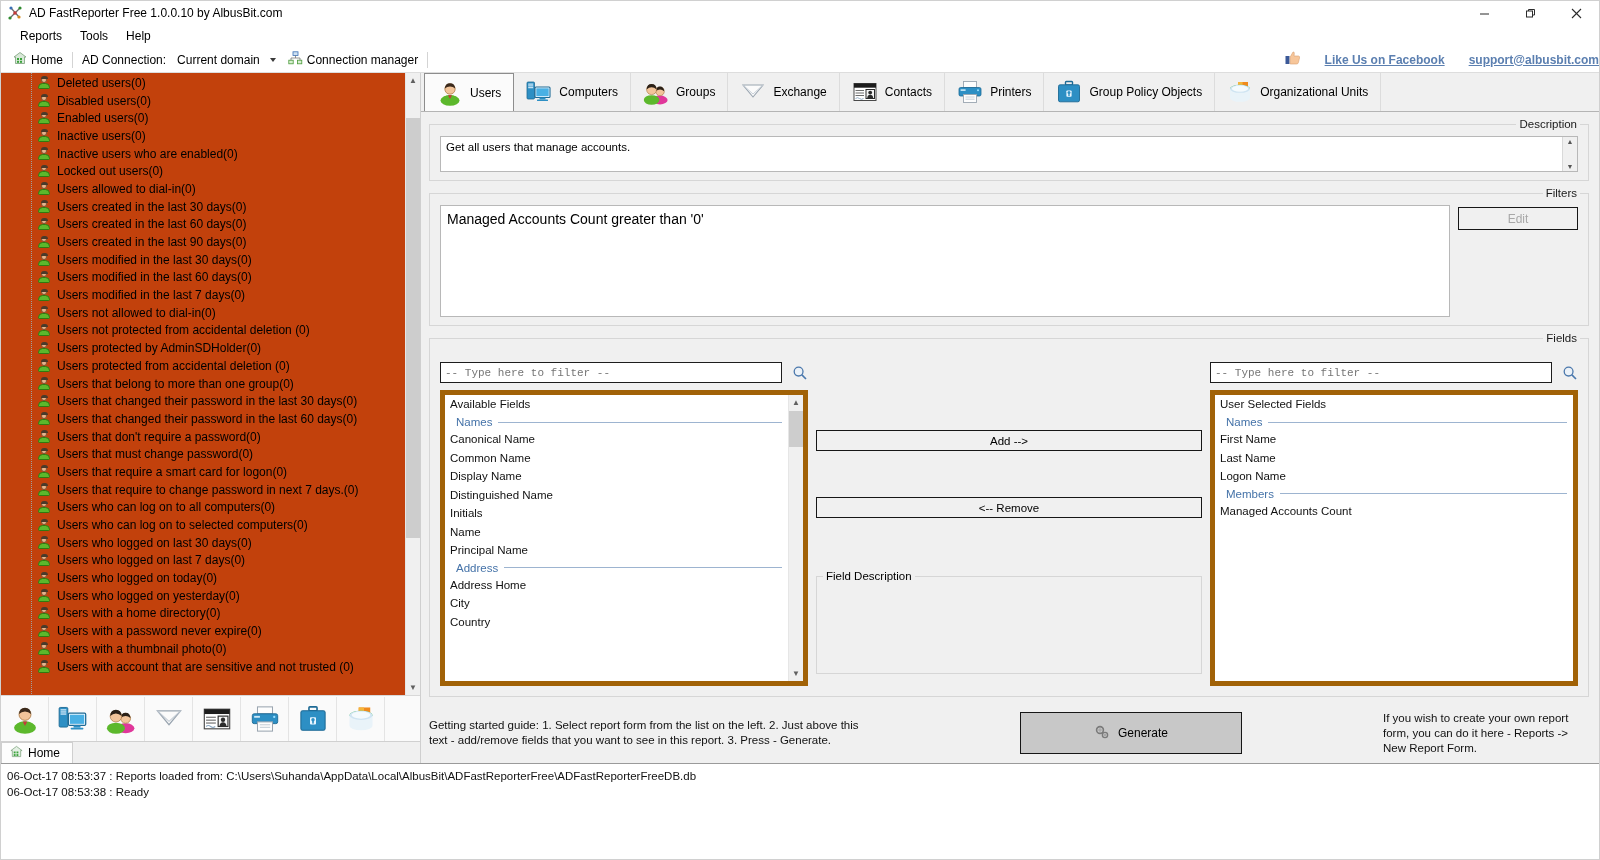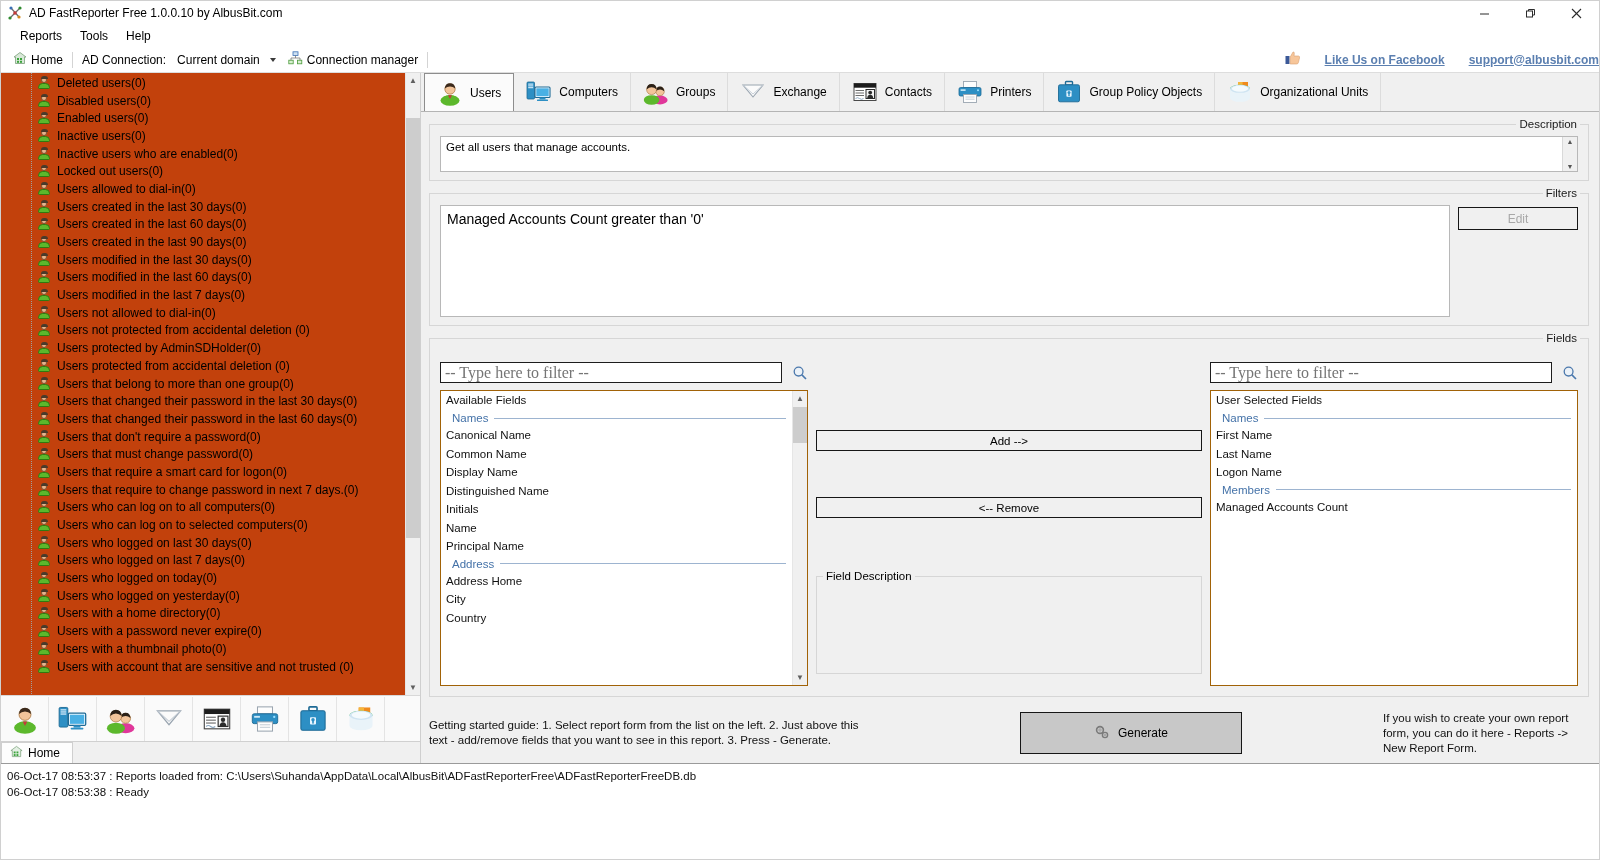--- a/index.html
+++ b/index.html
@@ -394,32 +394,32 @@
   .fcol { display: flex; flex-direction: column; min-height: 0; }
   .fcol.left { width: 368px; flex: 0 0 auto; }
   .fcol.right { width: 368px; flex: 0 0 auto; }
   .fcol.mid { flex: 1 1 auto; padding: 0 8px; display: flex; flex-direction: column; min-width: 0; gap: 40px; }
   .filterinputrow { display: flex; align-items: center; gap: 10px; }
   .filterinput {
     flex: 1 1 auto;
     height: 21px;
     border: 1px solid #1d1d1d;
     background: #fff;
-    font-size: 16px;
+    font-size: 11px;
     padding: 0 4px;
-    font-family: Liberation Serif, serif;
+    font-family: Liberation Mono, monospace;
     color: #222;
     outline: none;
   }
   .magnify { width: 16px; height: 16px; flex: 0 0 auto; cursor: pointer; }
 
   .listbox {
     margin-top: 7px;
     background: #fff;
-    border: 1px solid #a16207;
+    border: 5px solid #a16207;
     flex: 1 1 auto;
     display: flex;
     min-height: 0;
     position: relative;
     overflow: hidden;
   }
   .listinner { flex: 1 1 auto; overflow: hidden; position: relative; }
   .listhdr {
     display: flex;
     font-size: 11.5px;

